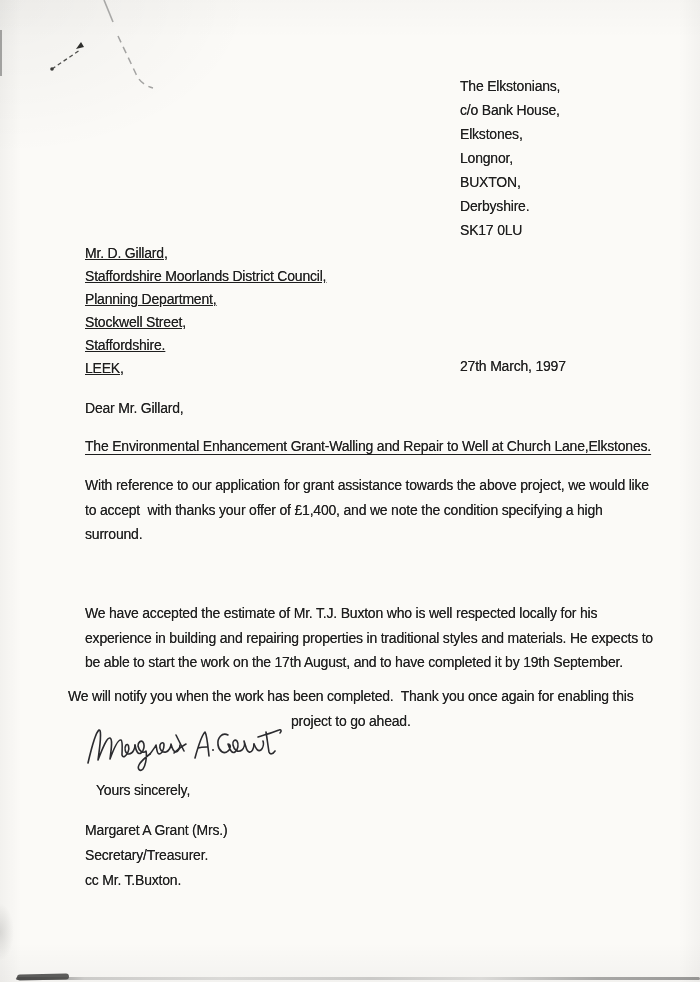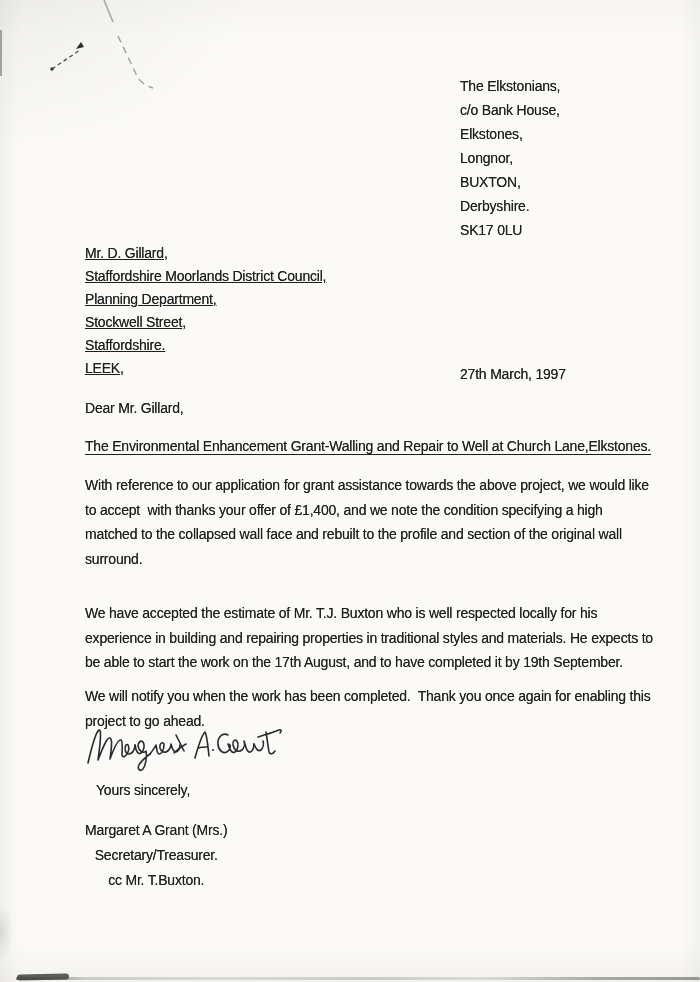--- a/index.html
+++ b/index.html
@@ -89,46 +89,45 @@
 
   <div class="blk recipient" style="left:85px;top:242px;text-decoration:underline;">
     <div class="line">Mr. D. Gillard,</div>
     <div class="line">Staffordshire Moorlands District Council,</div>
     <div class="line">Planning Department,</div>
     <div class="line">Stockwell Street,</div>
     <div class="line">Staffordshire.</div>
     <div class="line">LEEK,</div>
   </div>
 
-  <div class="blk" style="left:460px;top:354px;margin-top:8px;">
+  <div class="blk" style="left:460px;top:354px;">
     <div class="line">27th March, 1997</div>
   </div>
 
   <div class="blk" style="left:85px;top:396px;">
     <div class="line">Dear Mr. Gillard,</div>
   </div>
 
   <div class="blk" style="left:85px;top:434px;">
     <div class="line subject">The Environmental Enhancement Grant-Walling and Repair to Well at Church Lane,Elkstones.</div>
   </div>
 
   <div class="blk para" style="left:85px;top:473px;">
     <div class="line">With reference to our application for grant assistance towards the above project, we would like</div>
     <div class="line">to accept  with thanks your offer of £1,400, and we note the condition specifying a high</div>
-    <div class="line">matched to the collapsed wall face and rebuilt to the profile and section of the original wall</div>
     <div class="line">surround.</div>
   </div>
 
   <div class="blk para" style="left:85px;top:601px;">
     <div class="line">We have accepted the estimate of Mr. T.J. Buxton who is well respected locally for his</div>
     <div class="line">experience in building and repairing properties in traditional styles and materials. He expects to</div>
     <div class="line">be able to start the work on the 17th August, and to have completed it by 19th September.</div>
   </div>
 
-  <div class="blk para" style="left:85px;top:684px;">
+  <div class="blk para" style="left:68px;top:684px;text-align:center;">
     <div class="line">We will notify you when the work has been completed.  Thank you once again for enabling this</div>
     <div class="line">project to go ahead.</div>
   </div>
 
   <div class="blk" style="left:80px;top:722px;" aria-label="Margaret A Grant">
     <svg class="sig-svg" width="210" height="52" viewBox="0 0 210 52">
       <g fill="none" stroke="#2b2b2f" stroke-width="1.6" stroke-linecap="round" stroke-linejoin="round">
         <path d="M8,41 C11,28 15,11 19,8 C22,7 20,24 18,38 C23,25 27,15 30,16 C33,17 31,29 30,37 C34,26 38,17 41,18 C43,19 42,28 42,33 C43,36 46,35 48,30 C50,25 48,21 46,23 C44,26 45,32 49,32 C53,32 55,26 55,23"></path>
         <path d="M55,23 C56,29 58,33 61,31 C64,29 65,23 63,20 C61,18 58,20 58,24 C59,29 63,32 66,29 C67,33 66,43 63,47 C60,50 57,47 59,43 C61,39 66,35 70,32"></path>
         <path d="M70,32 C73,28 75,25 76,23 C77,28 77,32 79,32 C82,32 84,27 84,23 C84,20 81,20 80,23 C79,27 82,31 86,30 C89,29 91,25 91,22 C92,26 93,30 96,30 C98,30 100,26 100,23"></path>
@@ -139,21 +138,21 @@
         <path d="M174,22 C176,27 178,30 181,28 C183,26 184,22 183,19 M186,10 C187,16 188,24 189,30 C190,33 193,32 195,29"></path>
         <path d="M178,15 C184,13 192,11 199,8 C201,7 202,9 200,11"></path>
       </g>
     </svg>
   </div>
 
   <div class="blk" style="left:96px;top:778px;">
     <div class="line">Yours sincerely,</div>
   </div>
 
-  <div class="blk signoff" style="left:85px;top:818px;text-align:center;">
+  <div class="blk signoff" style="left:85px;top:818px;">
     <div class="line">Margaret A Grant (Mrs.)</div>
     <div class="line">Secretary/Treasurer.</div>
     <div class="line">cc Mr. T.Buxton.</div>
   </div>
 
   <div class="scan-bottom-line"></div>
   <div class="scan-bottom-blob"></div>
 
 </div>
 

